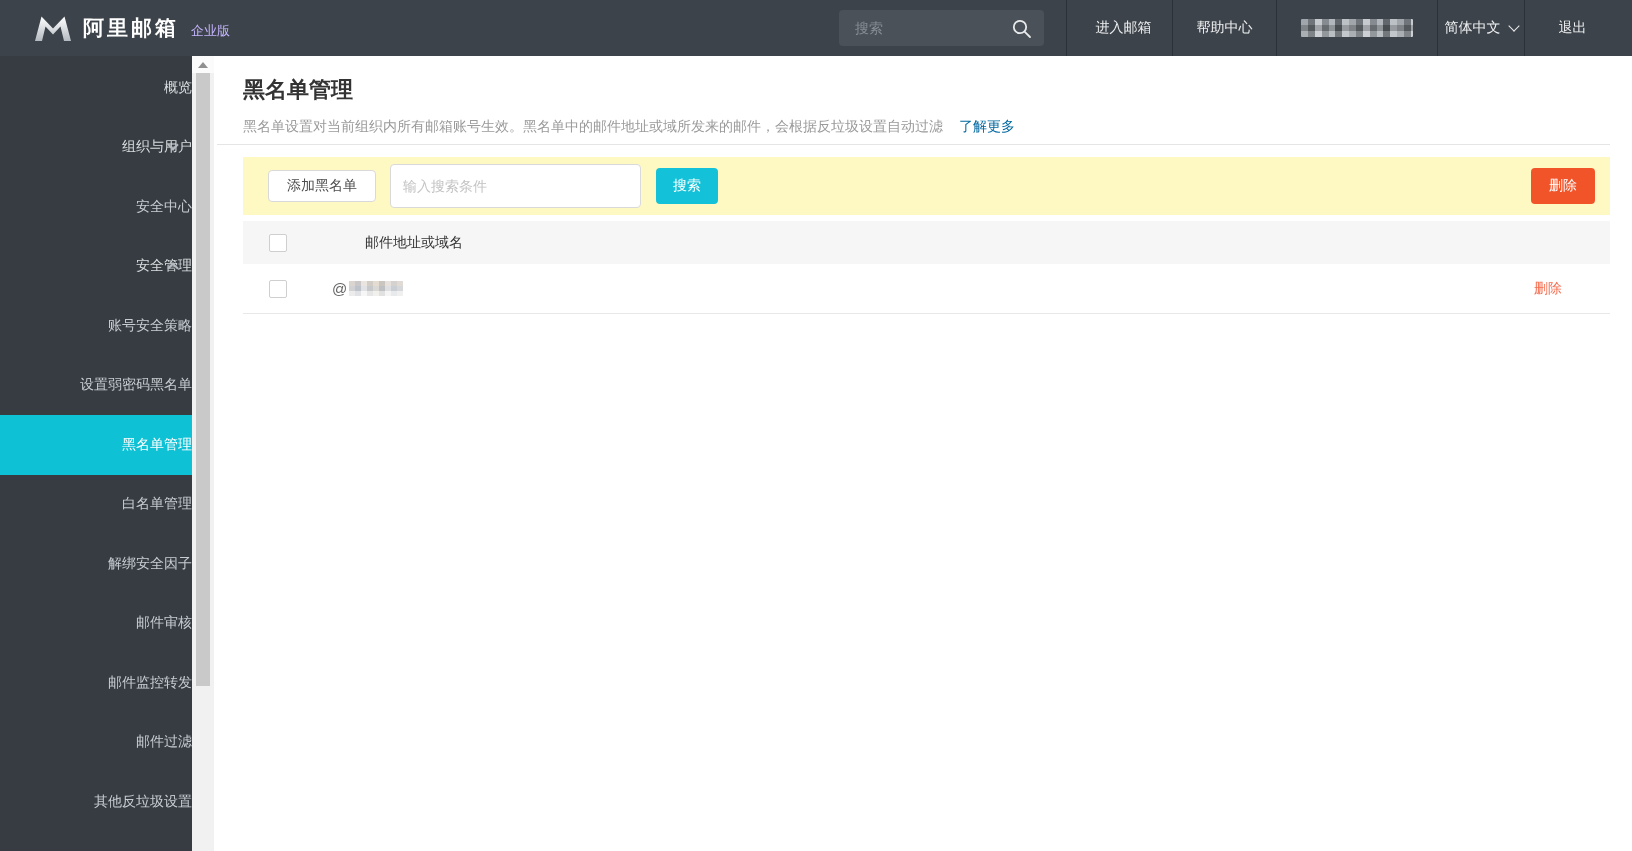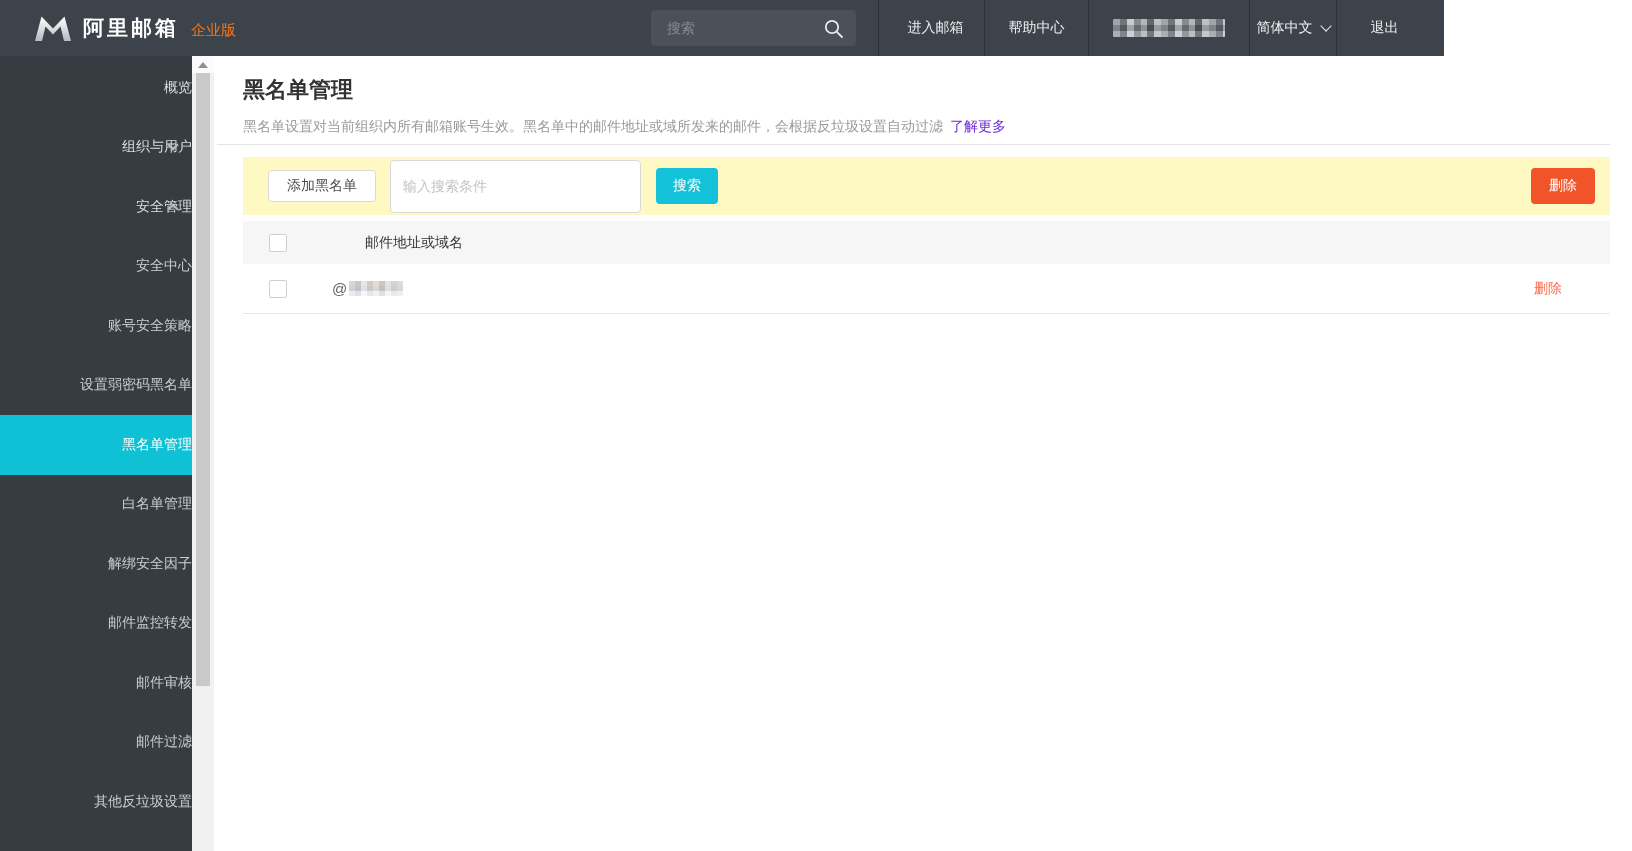--- a/index.html
+++ b/index.html
@@ -2,24 +2,24 @@
 <html><head>
 <meta charset="utf-8">
 <style>
   html,body{margin:0;padding:0;background:#e9e9e9;}
   *{box-sizing:border-box;}
   #app{
     position:relative;width:1632px;height:851px;background:#fff;overflow:hidden;
     font-family:"Liberation Sans","DejaVu Sans",sans-serif;
   }
   
-  .topbar{position:absolute;left:0;top:0;width:1444px;height:56px;background:#3d434a;display:flex;align-items:center;}
+  .topbar{position:absolute;left:0;top:0;width:1632px;height:56px;background:#3d434a;display:flex;align-items:center;}
   .brand{display:flex;align-items:center;padding-left:33px;flex:none;}
   .brand-name{font-size:21px;font-weight:bold;color:#fff;margin-left:10px;letter-spacing:3px;}
-  .brand-edition{font-size:15px;color:#f97316;margin-left:12px;margin-top:5px;}
+  .brand-edition{font-size:13px;color:#c4b5fd;margin-left:12px;margin-top:5px;}
   .topbar-spacer{flex:1;}
   .top-search{width:205px;height:36px;background:#4a5158;border-radius:4px;display:flex;align-items:center;margin-right:22px;flex:none;}
   .top-search input{flex:1;min-width:0;background:transparent;border:none;outline:none;color:#cfd3d7;font-size:14px;padding:0 0 0 16px;font-family:inherit;}
   .top-search input::placeholder{color:#868d94;}
   .top-search .mag{flex:none;margin-right:12px;display:flex;}
   .top-nav{display:flex;height:56px;margin-right:12px;flex:none;}
   .nav-cell{display:flex;align-items:center;justify-content:center;border-left:1px solid #2c3137;color:#eef0f2;font-size:14px;cursor:pointer;}
   .nav-enter{width:106px;padding-left:8px;}
   .nav-help{width:104px;}
   .nav-account{width:161px;}
@@ -44,26 +44,26 @@
   .side-item .chev.up{margin-top:-2px;}
   
   .vscroll{position:absolute;left:192px;top:56px;width:22px;height:795px;background:#f1f1f1;}
   .vs-btn{height:17px;background:#fbfbfb;display:flex;align-items:center;justify-content:center;cursor:pointer;}
   .tri-up{width:0;height:0;border-left:5px solid transparent;border-right:5px solid transparent;border-bottom:6px solid #8f8f8f;}
   .vs-thumb{position:absolute;left:4px;top:17px;width:14px;height:613px;background:#c9c9c9;cursor:pointer;}
   
   .content{position:absolute;left:214px;top:56px;width:1418px;height:795px;background:#fff;padding:0 22px 0 29px;}
   .page-title{margin:19px 0 0 0;font-size:22px;font-weight:600;color:#333;}
   .page-desc{margin-top:11px;font-size:14px;color:#9a9a9a;line-height:20px;}
-  .desc-link{color:#6d28d9;margin-left:7px;cursor:pointer;}
+  .desc-link{color:#0369a1;margin-left:16px;cursor:pointer;}
   .divider{height:1px;background:#e5e5e5;margin-top:8px;margin-left:-26px;}
   .toolbar{margin-top:12px;height:58px;background:#fef9c3;display:flex;align-items:center;padding:0 15px 0 25px;}
   .btn{font-family:inherit;font-size:14px;border-radius:4px;cursor:pointer;display:flex;align-items:center;justify-content:center;}
   .btn-add{height:32px;padding:0 18px;background:#fff;border:1px solid #d9d9d9;color:#4d4d4d;}
-  .search-input{margin-left:14px;width:251px;height:53px;border:1px solid #d9d9d9;border-radius:4px;padding:0 12px;font-size:14px;color:#333;outline:none;font-family:inherit;}
+  .search-input{margin-left:14px;width:251px;height:44px;border:1px solid #d9d9d9;border-radius:4px;padding:0 12px;font-size:14px;color:#333;outline:none;font-family:inherit;}
   .search-input::placeholder{color:#c3c3c3;}
   .btn-search{margin-left:15px;width:62px;height:36px;background:#13c2d8;border:none;color:#fff;}
   .tb-spacer{flex:1;}
   .btn-delete{width:64px;height:36px;background:#f2542a;border:none;color:#fff;}
   .table{margin-top:6px;}
   .thead{height:43px;background:#f6f6f6;display:flex;align-items:center;gap:33px;}
   .trow{height:50px;background:#fff;display:flex;align-items:center;border-bottom:1px solid #e8e8e8;}
   .cb{flex:none;width:18px;height:18px;border:1px solid #cfcfcf;border-radius:2px;background:#fff;margin-left:26px;cursor:pointer;}
   .th-label,.cell{margin-left:45px;font-size:14px;color:#333;}
   .cell{color:#555;display:flex;align-items:center;}
@@ -127,47 +127,47 @@
   </div>
 
   <div class="sidebar">
       <div class="side-item">
         <span>概览</span>
       </div>
       <div class="side-item">
         <span>组织与用户</span>
         <i class="chev down"></i>
       </div>
+      <div class="side-item sub">
+        <span>安全中心</span>
+      </div>
       <div class="side-item">
         <span>安全管理</span>
         <i class="chev up"></i>
       </div>
       <div class="side-item sub">
-        <span>安全中心</span>
-      </div>
-      <div class="side-item sub">
         <span>账号安全策略</span>
       </div>
       <div class="side-item sub">
         <span>设置弱密码黑名单</span>
       </div>
       <div class="side-item sub selected">
         <span>黑名单管理</span>
       </div>
       <div class="side-item sub">
         <span>白名单管理</span>
       </div>
       <div class="side-item sub">
         <span>解绑安全因子</span>
       </div>
       <div class="side-item sub">
+        <span>邮件审核</span>
+      </div>
+      <div class="side-item sub">
         <span>邮件监控转发</span>
-      </div>
-      <div class="side-item sub">
-        <span>邮件审核</span>
       </div>
       <div class="side-item sub">
         <span>邮件过滤</span>
       </div>
       <div class="side-item sub">
         <span>其他反垃圾设置</span>
       </div>
     </div>
 
   <div class="vscroll">

